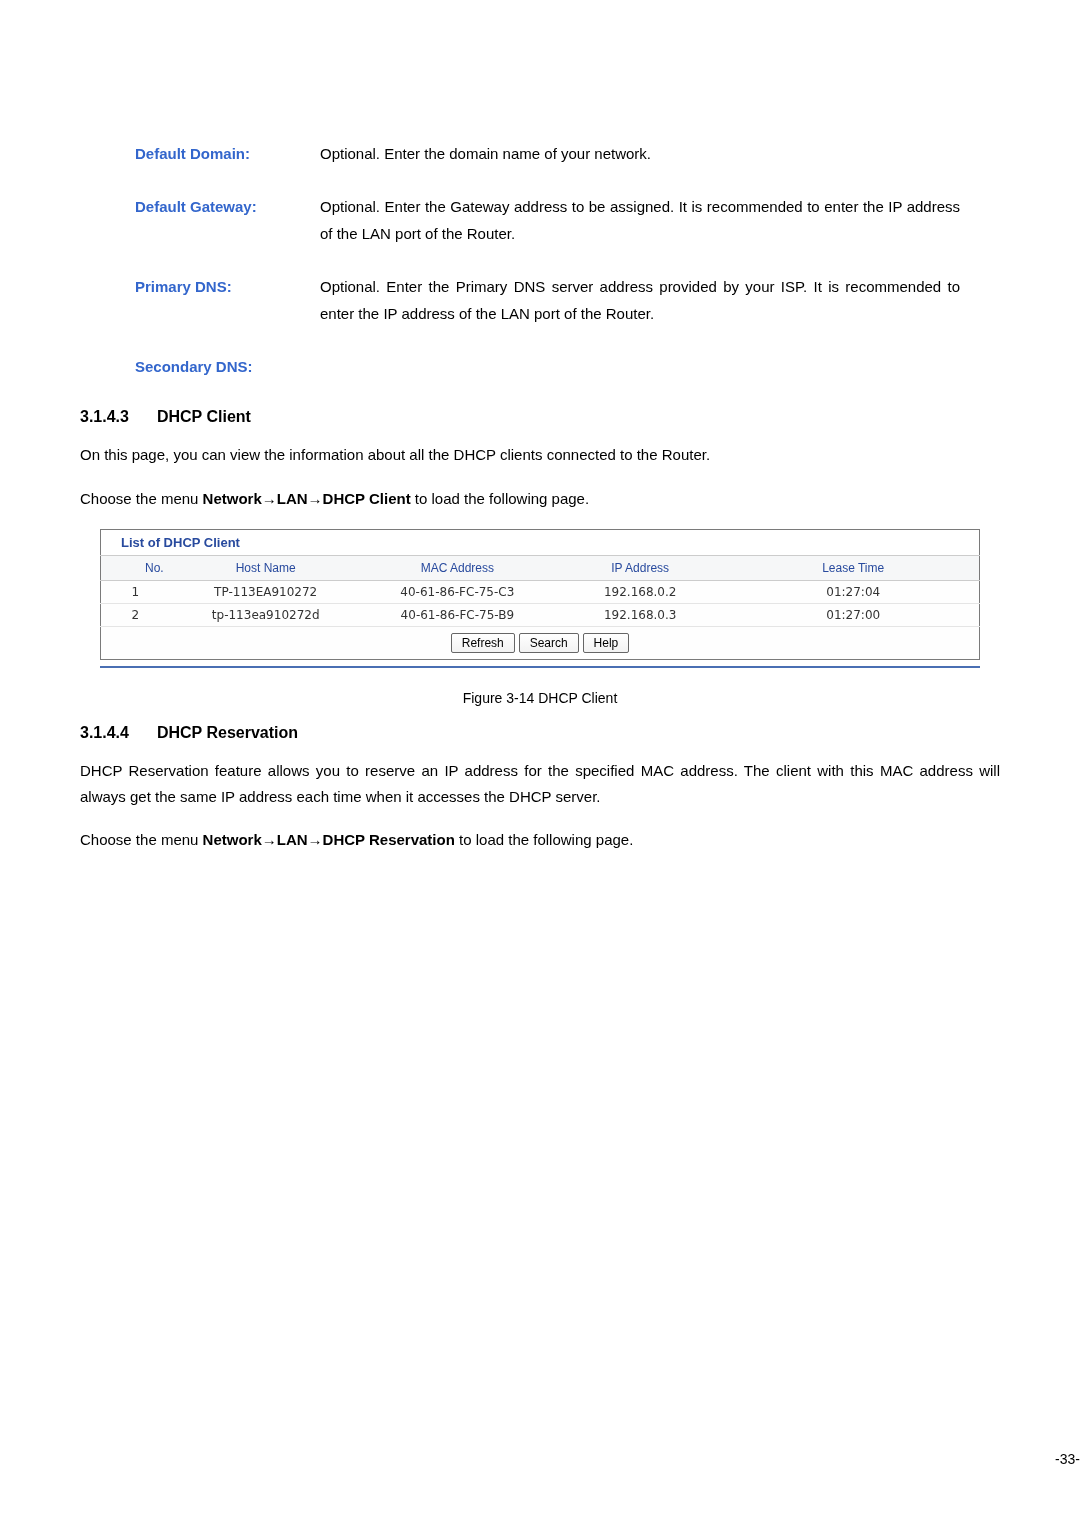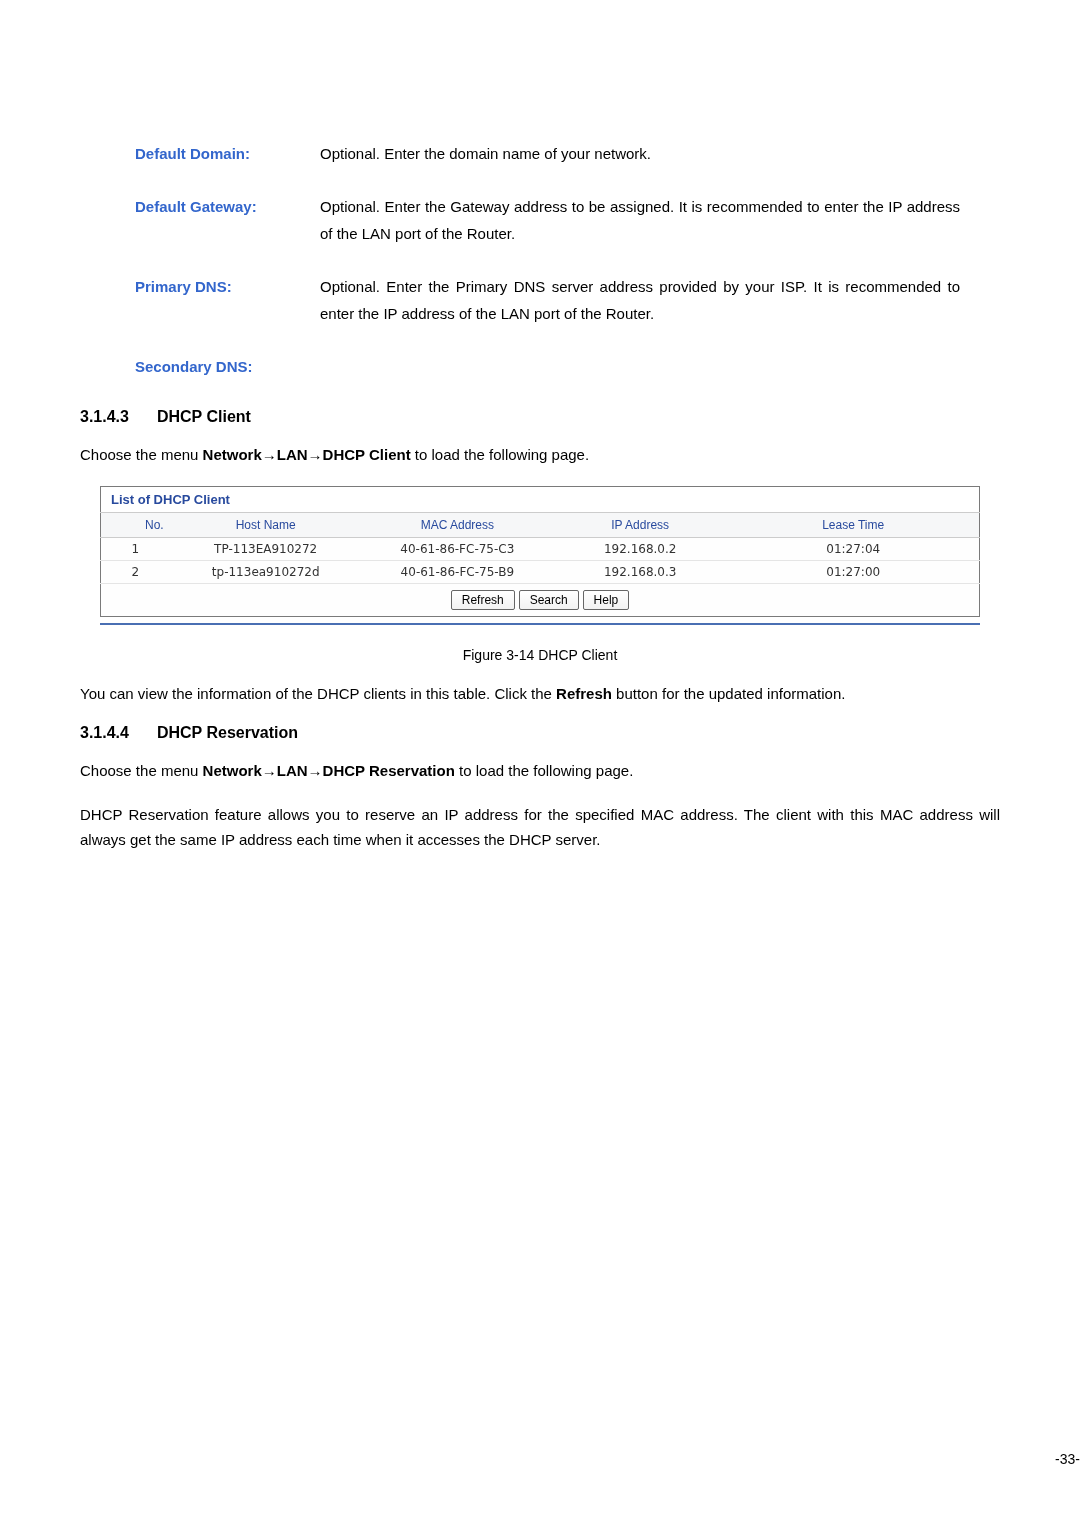--- a/index.html
+++ b/index.html
@@ -63,21 +63,21 @@
     width: 100%;
     border: 1px solid #7a7a7a;
     border-collapse: collapse;
     background: #fefefe;
   }
   .dhcp-title td {
     background: #fff;
     color: #284a9e;
     font-weight: bold;
     font-size: 13px;
-    padding: 5px 8px 5px 10px;
+    padding: 5px 8px 5px 20px;
     border-bottom: 1px solid #ccc;
     margin-top: 34px;
   }
   .dhcp-head td {
     background: #f6f7f8;
     color: #284a9e;
     font-size: 12px;
     padding: 5px 6px;
     text-align: center;
     border-bottom: 1px solid #ccc;
@@ -142,20 +142,21 @@
     </div>
     <div class="def-row">
       <div class="def-label">Secondary DNS:</div>
     </div>
   </div>
 
   <div class="section-heading">
     <span class="sec-num">3.1.4.3</span><span>DHCP Client</span>
   </div>
 
+  <p class="body-p">On this page, you can view the information about all the DHCP clients connected to the Router.</p>
 
   <p class="body-p">
     <span>Choose the menu </span><span class="b">Network→LAN→DHCP Client</span><span> to load the following page.</span>
   </p>
 
   <div class="figure-wrap">
     <table class="dhcp-table">
       <tbody>
           <tr class="dhcp-title">
         <td colspan="5">List of DHCP Client</td>
@@ -188,29 +189,26 @@
           <span class="dhcp-btn">Help</span>
         </td>
       </tr>
     </tbody>
       </table>
     <div class="figure-bottom-rule"></div>
   </div>
 
   <div class="caption">Figure 3-14 DHCP Client</div>
 
-  <p class="body-p">
-    <span>You can view the information of the DHCP clients in this table. Click the </span><span class="b">Refresh</span><span> button for the updated information.</span>
-  </p>
 
   <div class="section-heading">
     <span class="sec-num">3.1.4.4</span><span>DHCP Reservation</span>
   </div>
+
+  <p class="body-p">DHCP Reservation feature allows you to reserve an IP address for the specified MAC address. The client with this MAC address will always get the same IP address each time when it accesses the DHCP server.</p>
 
   <p class="body-p">
     <span>Choose the menu </span><span class="b">Network→LAN→DHCP Reservation</span><span> to load the following page.</span>
   </p>
 
-  <p class="body-p">DHCP Reservation feature allows you to reserve an IP address for the specified MAC address. The client with this MAC address will always get the same IP address each time when it accesses the DHCP server.</p>
-
   <div class="page-number">-33-</div>
 
 </div>
 
 </body></html>

